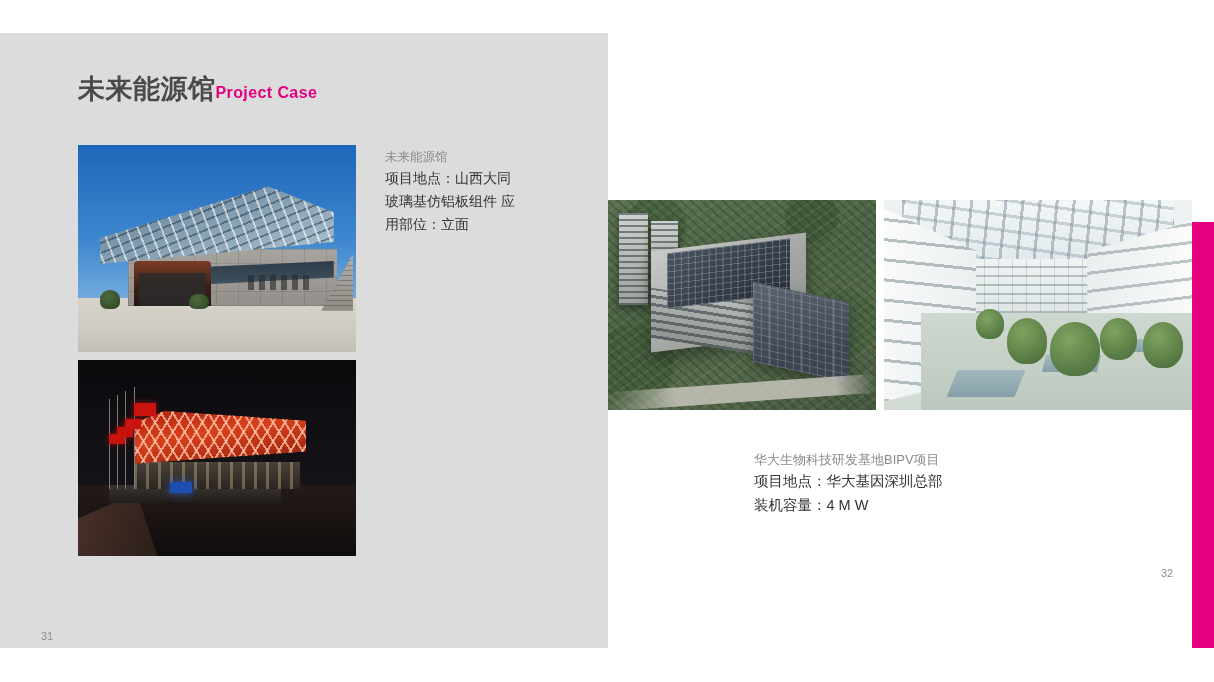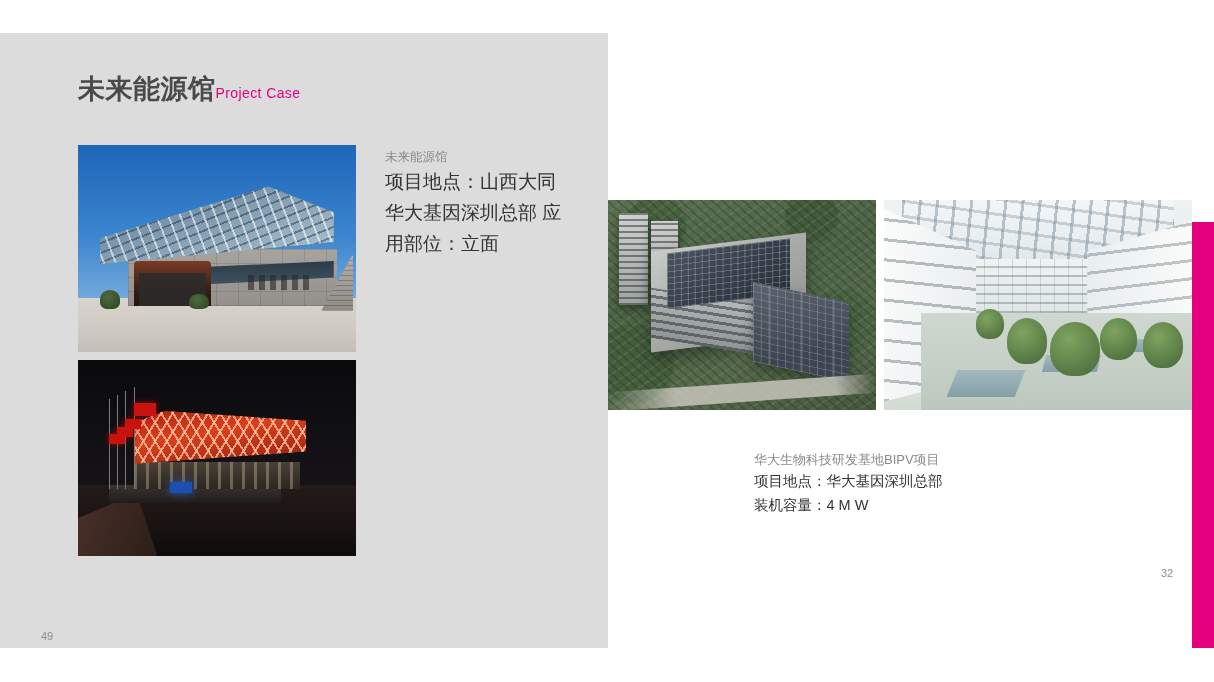--- a/index.html
+++ b/index.html
@@ -33,22 +33,22 @@
     line-height: 1;
   }
   .slide-title .cn {
     font-size: 27px;
     font-weight: bold;
     color: #4a4a4a;
     letter-spacing: 0.5px;
     vertical-align: baseline;
   }
   .slide-title .en {
-    font-size: 14px;
-    font-weight: normal;
+    font-size: 16px;
+    font-weight: bold;
     color: #e4007f;
     letter-spacing: 0.4px;
     vertical-align: baseline;
   }
 
   
   .photo {
     position: absolute;
     overflow: hidden;
     background: #b9b9b9;
@@ -459,21 +459,21 @@
   .info-block {
     position: absolute;
     line-height: 1.62;
     white-space: nowrap;
   }
   .info-heading {
     font-size: 12.5px;
     color: #8a8a8a;
   }
   .info-line {
-    font-size: 19px;
+    font-size: 14px;
     color: #333333;
   }
   #info-left {
     left: 385px;
     top: 147px;
   }
   #info-right {
     left: 754px;
     top: 449px;
   }
@@ -501,21 +501,21 @@
 </style>
 </head>
 <body>
 
 <div id="slide-left">
 
   <div class="slide-title">
     <span class="cn">未来能源馆</span><span class="en">Project Case</span>
   </div>
 
-  <div class="page-number" id="page-number-left">49</div>
+  <div class="page-number" id="page-number-left">31</div>
 </div>
 
 <div class="photo" id="photo-museum-day">
   <div class="sky"></div>
   <div class="ground-plaza"></div>
   <div class="stone-base"></div>
   <div class="wedge"></div>
   <div class="wedge-shadow"></div>
   <div class="entry-arch"></div>
   <div class="entry-glass"></div>
@@ -539,21 +539,21 @@
   <div class="flagpole" style="left:20%; height:52%;"></div>
   <div class="flag" style="left:11%; top:38%;"></div>
   <div class="flag" style="left:14%; top:34%;"></div>
   <div class="flag" style="left:17%; top:30%;"></div>
   <div class="flag" style="left:20%; top:22%; width:22px; height:13px;"></div>
 </div>
 
 <div class="info-block" id="info-left">
   <div class="info-heading">未来能源馆</div>
   <div class="info-line">项目地点：山西大同</div>
-  <div class="info-line">华大基因深圳总部 应</div>
+  <div class="info-line">玻璃基仿铝板组件 应</div>
   <div class="info-line">用部位：立面</div>
 </div>
 
 <div class="photo" id="photo-bgi-aerial">
   <div class="forest"></div>
   <div class="bgi-tower" style="left:4%; top:6%; width:11%; height:44%;"></div>
   <div class="bgi-tower" style="left:16%; top:10%; width:10%; height:36%;"></div>
   <div class="bgi-block-main"></div>
   <div class="bgi-facade"></div>
   <div class="bgi-roof-pv"></div>

